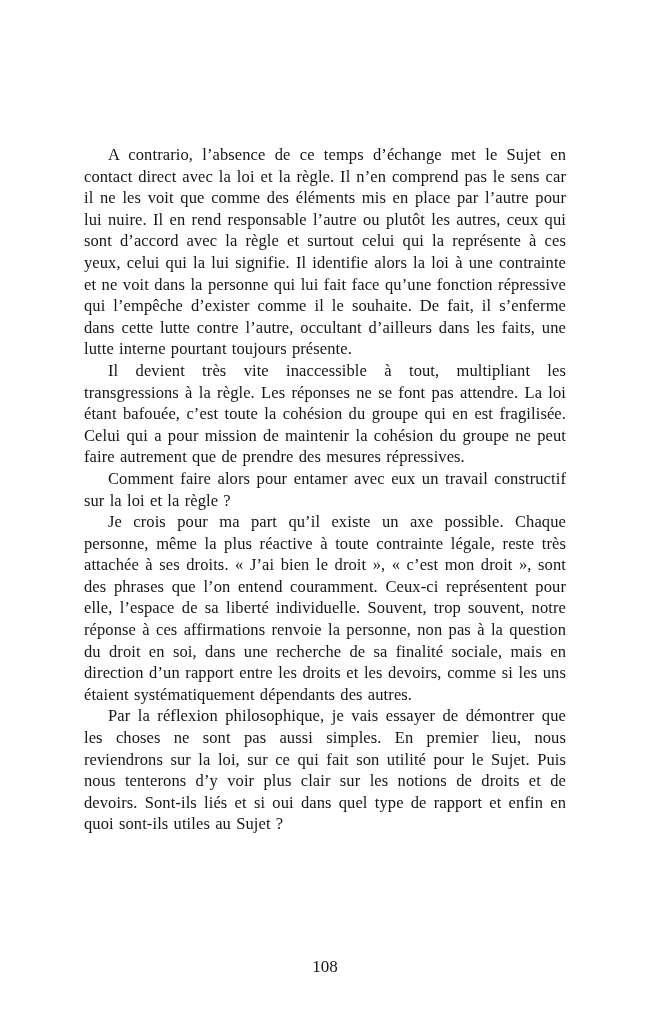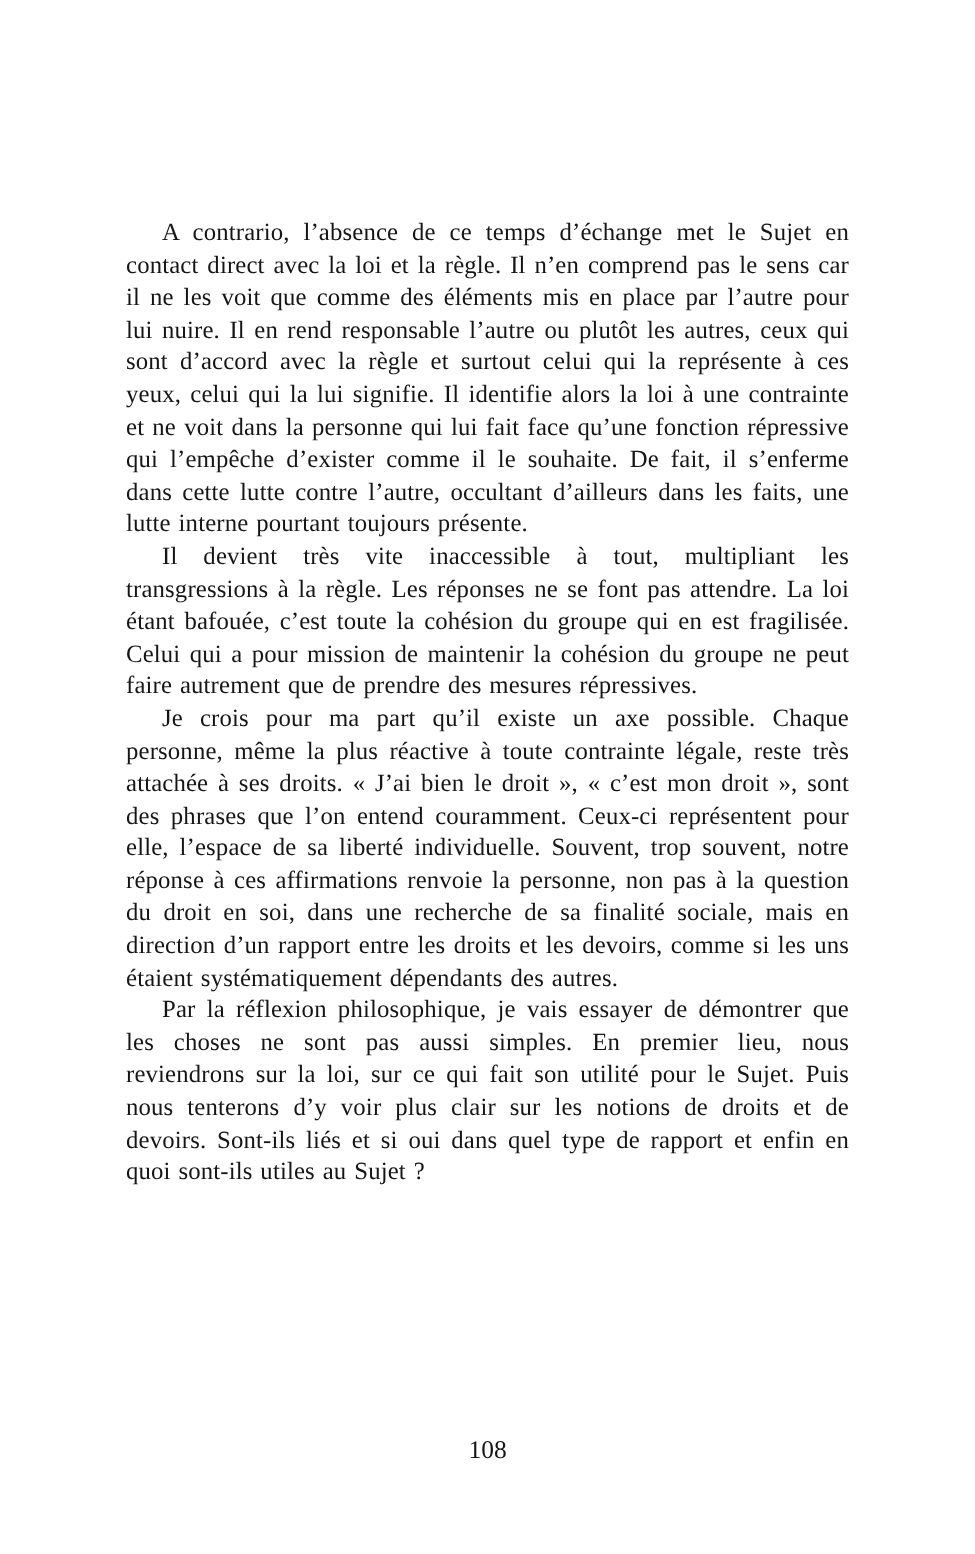--- a/index.html
+++ b/index.html
@@ -43,19 +43,20 @@
     font-size: 17px;
     color: #151515;
   }
 </style>
 </head>
 <body>
 
 <div class="book-page">
   <p>A contrario, l’absence de ce temps d’échange met le Sujet en contact direct avec la loi et la règle. Il n’en comprend pas le sens car il ne les voit que comme des éléments mis en place par l’autre pour lui nuire. Il en rend responsable l’autre ou plutôt les autres, ceux qui sont d’accord avec la règle et surtout celui qui la représente à ces yeux, celui qui la lui signifie. Il identifie alors la loi à une contrainte et ne voit dans la personne qui lui fait face qu’une fonction répressive qui l’empêche d’exister comme il le souhaite. De fait, il s’enferme dans cette lutte contre l’autre, occultant d’ailleurs dans les faits, une lutte interne pourtant toujours présente.</p>
   <p>Il devient très vite inaccessible à tout, multipliant les transgressions à la règle. Les réponses ne se font pas attendre. La loi étant bafouée, c’est toute la cohésion du groupe qui en est fragilisée. Celui qui a pour mission de maintenir la cohésion du groupe ne peut faire autrement que de prendre des mesures répressives.</p>
+  <p>Comment faire alors pour entamer avec eux un travail constructif sur la loi et la règle ?</p>
   <p>Je crois pour ma part qu’il existe un axe possible. Chaque personne, même la plus réactive à toute contrainte légale, reste très attachée à ses droits. « J’ai bien le droit », « c’est mon droit », sont des phrases que l’on entend couramment. Ceux-ci représentent pour elle, l’espace de sa liberté individuelle. Souvent, trop souvent, notre réponse à ces affirmations renvoie la personne, non pas à la question du droit en soi, dans une recherche de sa finalité sociale, mais en direction d’un rapport entre les droits et les devoirs, comme si les uns étaient systématiquement dépendants des autres.</p>
   <p>Par la réflexion philosophique, je vais essayer de démontrer que les choses ne sont pas aussi simples. En premier lieu, nous reviendrons sur la loi, sur ce qui fait son utilité pour le Sujet. Puis nous tenterons d’y voir plus clair sur les notions de droits et de devoirs. Sont-ils liés et si oui dans quel type de rapport et enfin en quoi sont-ils utiles au Sujet ?</p>
 </div>
 
 <div class="page-footer">
   <span>108</span>
 </div>
 
 </body></html>

